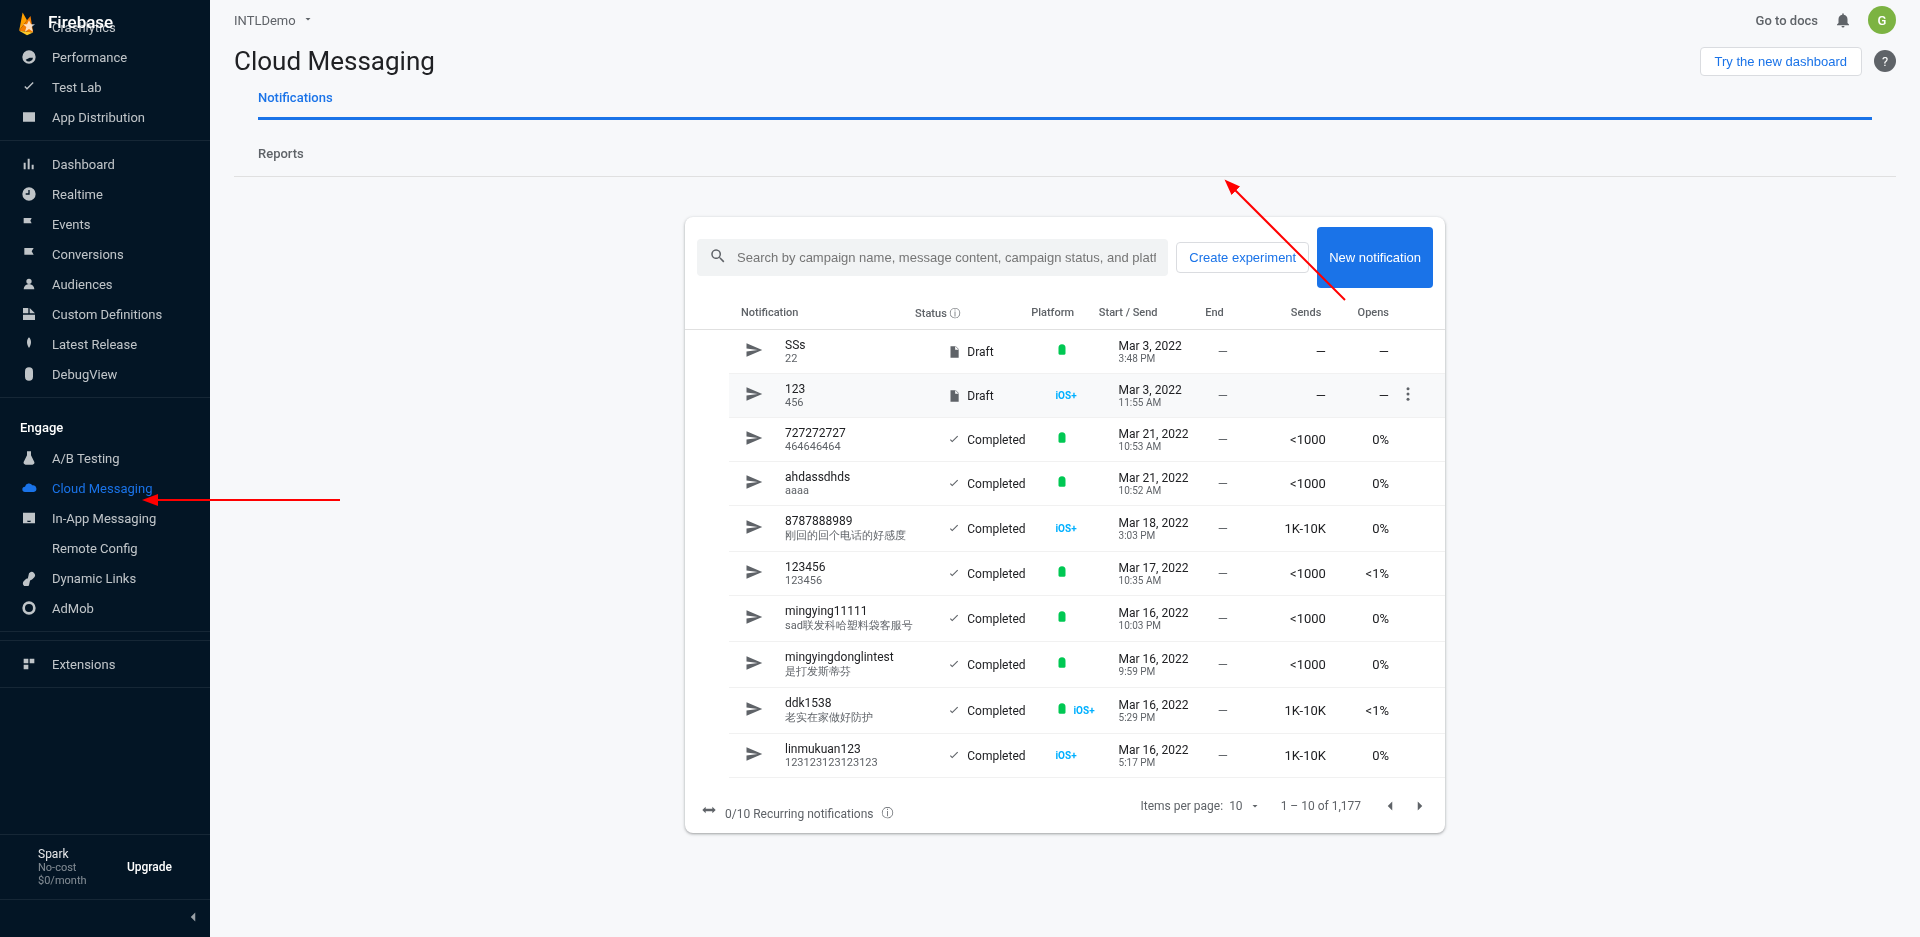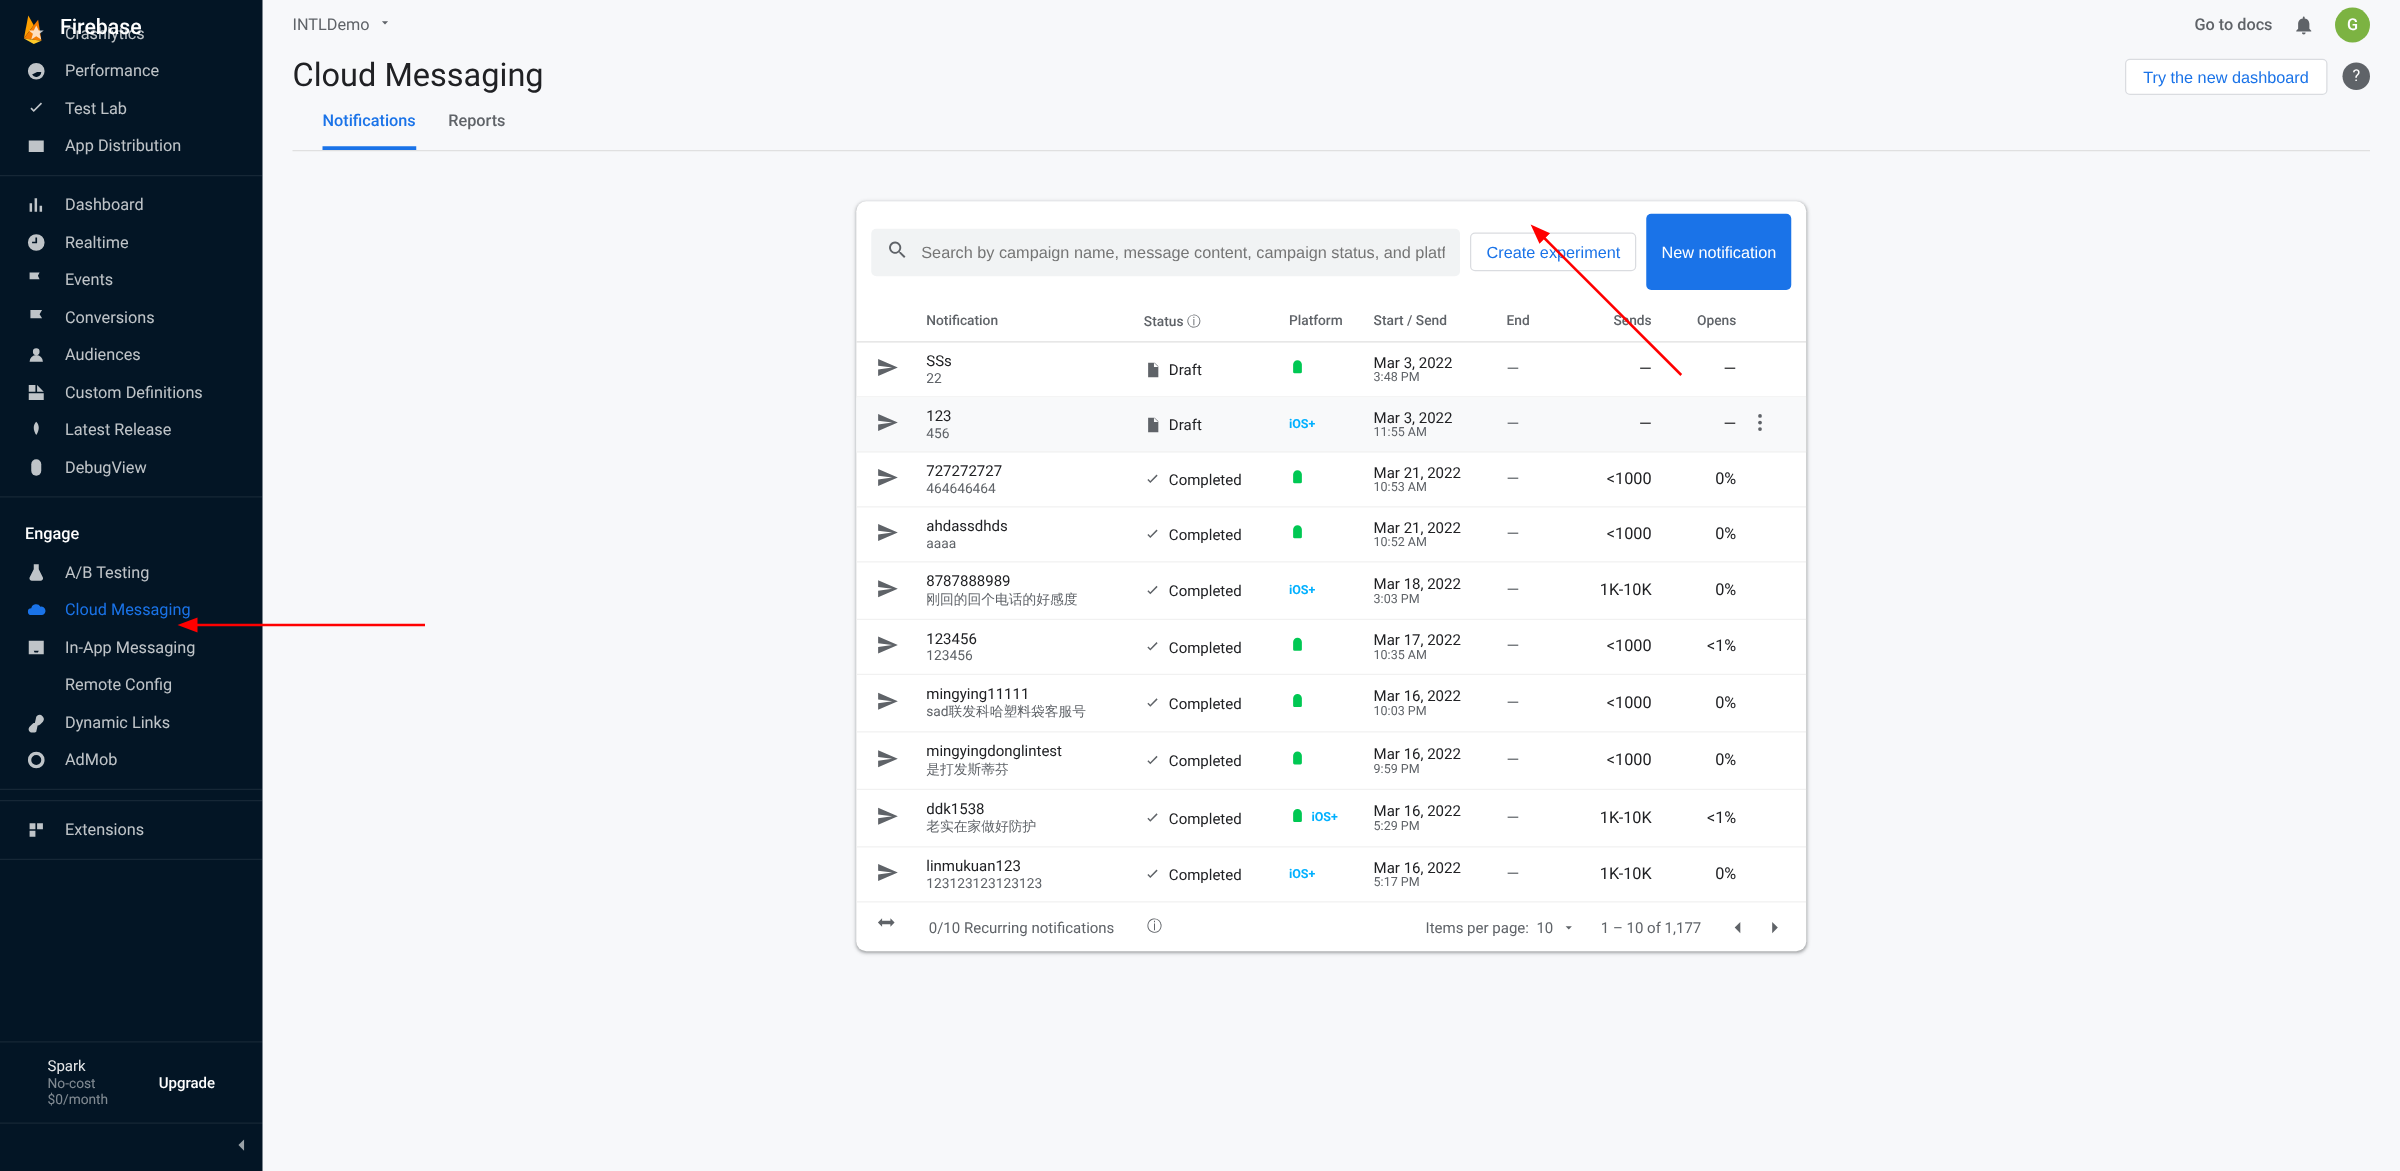--- a/index.html
+++ b/index.html
@@ -35,21 +35,21 @@
 .bell { width: 18px; height: 18px; color: #5f6368; cursor: pointer; }
 .avatar { width: 28px; height: 28px; border-radius: 50%; background: #7cb342; color: #fff; display: flex; align-items: center; justify-content: center; font-size: 13px; font-weight: 500; cursor: pointer; }
 
 .page-header { padding: 6px 24px 0; }
 .page-title-row { display: flex; align-items: center; }
 .page-title { font-size: 26px; font-weight: 400; color: #202124; }
 .title-right { margin-left: auto; display: flex; align-items: center; gap: 12px; }
 .try-btn { border: 1px solid #dadce0; background: #fff; color: #1a73e8; padding: 6px 14px; border-radius: 4px; font-size: 13px; font-weight: 500; cursor: pointer; }
 .help { width: 22px; height: 22px; border-radius: 50%; background: #5f6368; color: #fff; display: flex; align-items: center; justify-content: center; font-size: 13px; cursor: pointer; }
 
-.tabs { display: flex; gap: 26px; padding: 14px 24px 0; border-bottom: 1px solid #e0e0e0; }
+.tabs { display: flex; gap: 26px; padding: 14px 24px 0; border-bottom: 1px solid #e0e0e0; flex-direction: column; }
 .tab { font-size: 13px; font-weight: 500; color: #5f6368; padding-bottom: 12px; cursor: pointer; border-bottom: 3px solid transparent; }
 .tab.active { color: #1a73e8; border-bottom-color: #1a73e8; }
 
 .content { flex: 1; padding: 40px 24px; }
 .card { width: 760px; margin: 0 auto; background: #fff; border-radius: 8px; box-shadow: 0 1px 2px rgba(60,64,67,0.3), 0 1px 3px 1px rgba(60,64,67,0.15); overflow: hidden; }
 .card-header { display: flex; gap: 8px; padding: 10px 12px; align-items: center; }
 .search { flex: 1; display: flex; align-items: center; gap: 10px; background: #f1f3f4; border-radius: 4px; padding: 8px 12px; }
 .search input { border: none; background: transparent; outline: none; font-size: 13px; color: #5f6368; width: 100%; }
 .btn-outline { border: 1px solid #dadce0; background: #fff; color: #1a73e8; padding: 7px 12px; border-radius: 4px; font-size: 13px; font-weight: 500; cursor: pointer; }
 .btn-primary { background: #1a73e8; color: #fff; border: none; padding: 23px 12px; border-radius: 4px; font-size: 13px; font-weight: 500; cursor: pointer; }
@@ -58,35 +58,35 @@
 .col-icon { width: 40px; }
 .col-notif { flex: 1.8; }
 .col-status { flex: 1.2; }
 .col-platform { flex: 0.7; }
 .col-start { flex: 1.1; }
 .col-end { flex: 0.5; }
 .col-sends { flex: 0.7; text-align: right; }
 .col-opens { flex: 0.7; text-align: right; padding-right: 10px; }
 .col-menu { width: 30px; }
 
-.row { display: flex; align-items: center; padding: 8px 16px; border-bottom: 1px solid #f1f1f1; min-height: 40px; }
+.row { display: flex; align-items: center; padding: 8px 16px; border-bottom: 1px solid #f1f1f1; min-height: 40px; margin-left: 44px; }
 .row.hover { background: #f8f9fa; }
 .row-title { font-size: 12px; color: #202124; }
 .row-sub { font-size: 11px; color: #5f6368; }
 .status-cell { display: flex; align-items: center; gap: 6px; font-size: 12px; color: #202124; }
 .platform-icons { display: flex; gap: 4px; align-items: center; }
 .android { color: #00c853; font-size: 12px; }
 .ios { color: #00b0ff; font-size: 10px; font-weight: 700; }
 .date1 { font-size: 12px; color: #202124; }
 .date2 { font-size: 10px; color: #5f6368; }
 .dash { color: #5f6368; }
 .menu-dots { width: 18px; height: 18px; cursor: pointer; color: #5f6368; }
 
 .footer { display: flex; align-items: center; padding: 10px 16px; font-size: 12px; color: #5f6368; }
-.recurring { display: flex; align-items: center; gap: 26px; }
+.recurring { display: flex; align-items: center; gap: 8px; margin-top: 16px; }
 .footer-right { margin-left: auto; display: flex; align-items: center; gap: 20px; }
 .page-size { display: flex; align-items: center; gap: 6px; }
 .page-nav { display: flex; align-items: center; gap: 12px; }
 .chev { width: 18px; height: 18px; cursor: pointer; color: #5f6368; }
 
 
 .arrow { position: absolute; pointer-events: none; }
 .arrow svg { overflow: visible; }
 </style>
 </head>

